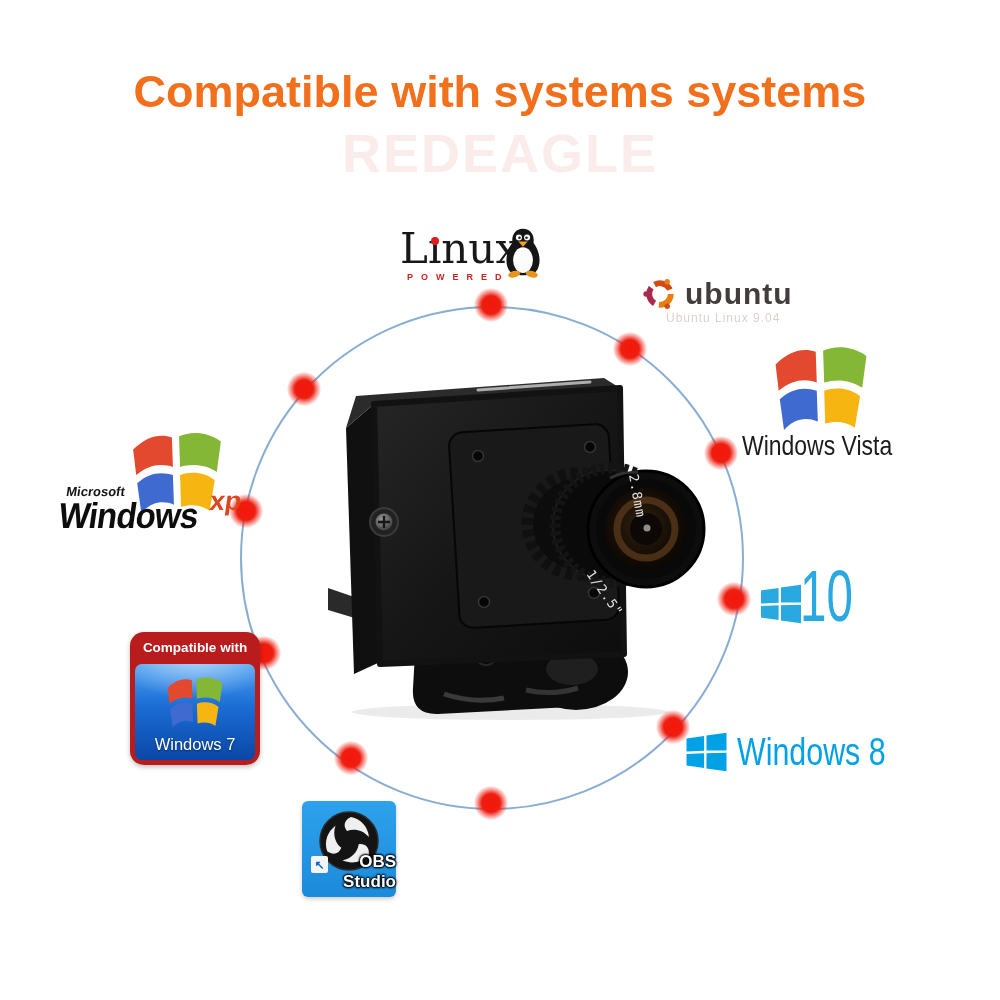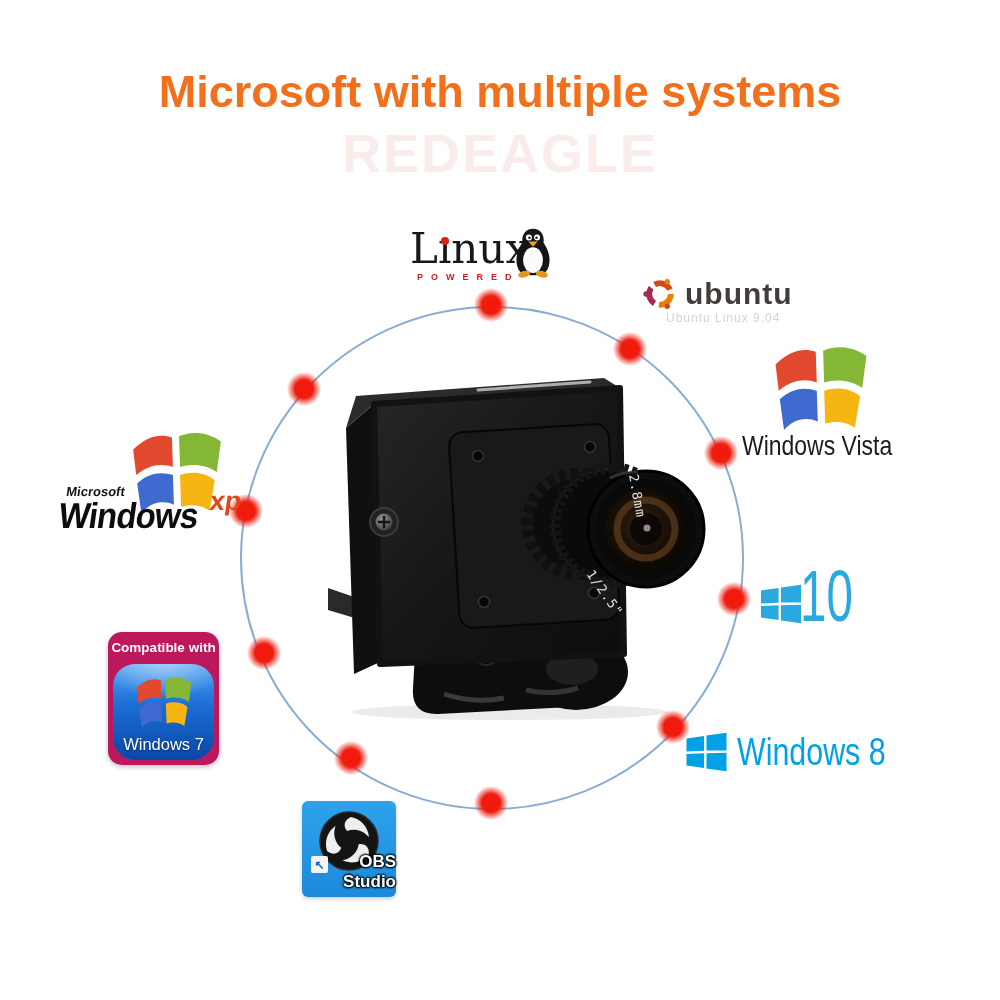--- a/index.html
+++ b/index.html
@@ -12,21 +12,21 @@
          letter-spacing:0px;color:#f2701c;z-index:9;}
   #watermark{left:0;right:0;top:122px;text-align:center;font-size:54px;font-weight:700;
          letter-spacing:2px;color:#f7ddd9;opacity:.55;z-index:1;}
 
   
   #circle{border:2px solid rgba(96,146,196,.75);border-radius:50%;z-index:2;}
   .red-dot{position:absolute;width:34px;height:34px;z-index:3;border-radius:50%;
     background:radial-gradient(circle,#f3170a 0%,#ee1d10 38%,rgba(238,30,16,.45) 56%,rgba(238,30,16,0) 72%);}
 
   
-  #linux{left:410px;top:228px;z-index:4;}
+  #linux{left:400px;top:228px;z-index:4;}
   #linux .name{font-family:"DejaVu Serif",serif;font-size:42px;color:#181818;line-height:1;}
   #linux .idot{position:absolute;left:31px;top:9px;width:8px;height:8px;border-radius:50%;background:#dd1f1f;}
   #linux .tag{margin-top:2px;margin-left:7px;font-size:9px;font-weight:700;letter-spacing:8px;color:#cf1f1f;}
   #tux{position:absolute;left:102px;top:-2px;}
 
   
   #ubuntu{left:642px;top:276px;z-index:4;display:flex;align-items:center;gap:7px;}
   #ubuntu .name{font-size:30px;font-weight:600;color:#423d3a;letter-spacing:1px;}
   #ubuntu-caption{left:666px;top:311px;font-size:12px;color:#dcd0cd;letter-spacing:1px;z-index:4;}
 
@@ -42,24 +42,24 @@
   #xp-text .name{font-size:36px;font-weight:800;color:#0d0d0d;line-height:.95;letter-spacing:-1px;
                  transform:scaleX(.92);transform-origin:left top;}
   #xp-ed{left:210px;top:486px;font-size:27px;font-weight:700;color:#e2451c;z-index:5;transform:skewX(-8deg);}
 
   
   #win10-flag{left:761px;top:584px;color:#2aa9e1;z-index:4;}
   #win10-num{left:800px;top:564px;font-size:72px;font-weight:400;color:#2aa9e1;line-height:.9;
              transform:scaleX(.66);transform-origin:left top;z-index:4;}
 
   
-  #win7{left:108px;top:632px;width:111px;height:133px;background:#be185d;border-radius:14px;
+  #win7{left:130px;top:632px;width:130px;height:133px;background:#b91c1c;border-radius:14px;
         z-index:4;box-shadow:0 2px 5px rgba(0,0,0,.25);}
   #win7 .hdr{margin-top:8px;text-align:center;font-size:13.5px;font-weight:700;color:#fff;}
-  #win7 .panel{position:absolute;left:5px;right:5px;top:32px;bottom:5px;border-radius:22px;overflow:hidden;
+  #win7 .panel{position:absolute;left:5px;right:5px;top:32px;bottom:5px;border-radius:7px;overflow:hidden;
         background:linear-gradient(180deg,#4aa0f2 0%,#1a6cd4 45%,#0a47a6 100%);}
   #win7 .gloss{position:absolute;left:-20%;top:-45%;width:140%;height:80%;border-radius:50%;
         background:radial-gradient(closest-side,rgba(255,255,255,.55),rgba(255,255,255,0));}
   #win7 .flag{position:absolute;left:50%;top:8px;transform:translateX(-50%);}
   #win7 .lbl{position:absolute;left:0;right:0;bottom:6px;text-align:center;font-size:16.5px;
         color:#fff;text-shadow:0 1px 2px rgba(0,0,0,.5);}
 
   
   #win8-flag{left:685px;top:732px;color:#00a2e5;z-index:4;}
   #win8-label{left:737px;top:733px;font-size:38px;font-weight:400;color:#00a2e5;line-height:1;
@@ -90,21 +90,21 @@
     </g>
     <g id="flat-flag">
       <path fill="currentColor" d="M0,16 L44,10 L44,47 L0,49 Z M50,9 L100,2 L100,46 L50,46 Z M0,55 L44,53 L44,90 L0,84 Z M50,53 L100,52 L100,98 L50,91 Z"></path>
     </g>
   </defs>
 </svg>
 
 <div id="stage">
 
   <div id="watermark" class="abs" style="color: rgb(247, 221, 217);">REDEAGLE</div>
-  <div id="title" class="abs" style="color: rgb(242, 112, 28);">Microsoft with multiple systems</div>
+  <div id="title" class="abs" style="color: rgb(242, 112, 28);">Compatible with systems systems</div>
 
   <div id="circle" class="abs" style="left: 240px; top: 306px; width: 500px; height: 500px;"></div>
   <div>
       <div class="red-dot" style="left: 474px; top: 288px;"></div>
       <div class="red-dot" style="left: 613px; top: 332px;"></div>
       <div class="red-dot" style="left: 704px; top: 436px;"></div>
       <div class="red-dot" style="left: 717px; top: 582px;"></div>
       <div class="red-dot" style="left: 656px; top: 710px;"></div>
       <div class="red-dot" style="left: 474px; top: 786px;"></div>
       <div class="red-dot" style="left: 334px; top: 741px;"></div>

